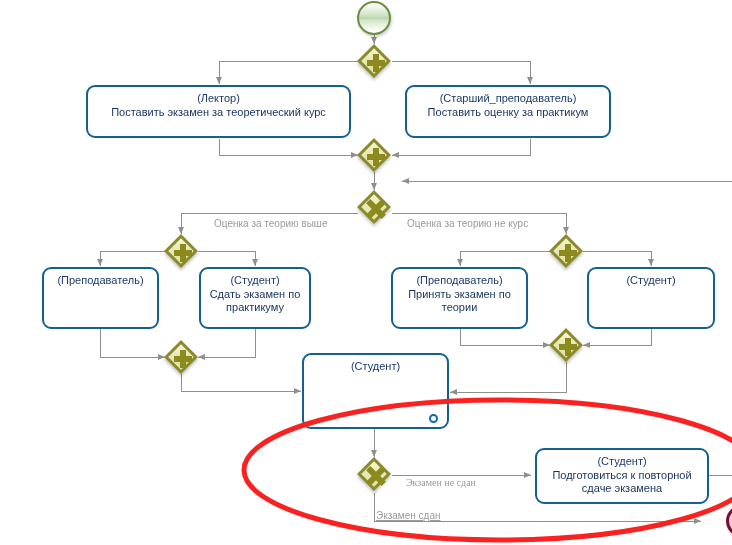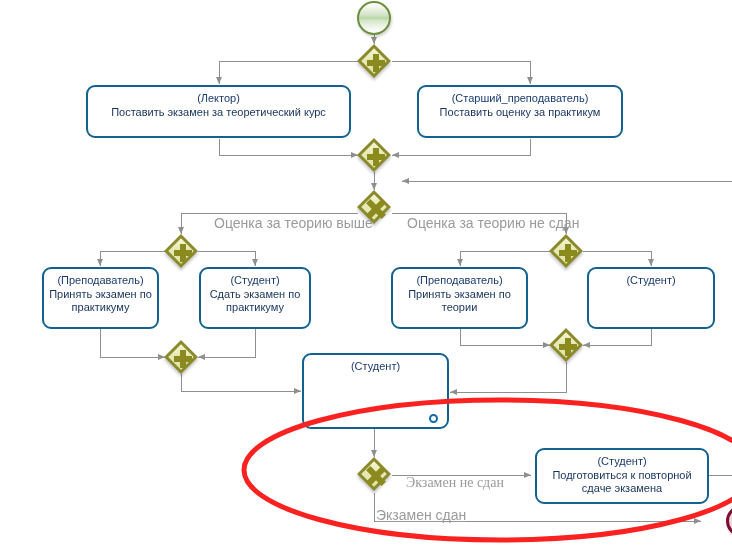--- a/index.html
+++ b/index.html
@@ -138,21 +138,21 @@
   .gw-and .bar.h { left: 8px; top: 13.5px; width: 18px; height: 6px; }
   .gw-and .bar.v { left: 13.5px; top: 8px; width: 6px; height: 18px; }
   
   .gw-xor .bar.d1 { left: 6px; top: 13.5px; width: 22px; height: 6px; transform: rotate(45deg); }
   .gw-xor .bar.d2 { left: 6px; top: 13.5px; width: 22px; height: 6px; transform: rotate(-45deg); }
 
   
   .edge-label {
     position: absolute;
     color: #9b9b9b;
-    font-size: 14px;
+    font-size: 10px;
     line-height: 13px;
     white-space: nowrap;
     z-index: 2;
   }
 </style>
 </head>
 <body>
 
 <div id="canvas">
 
@@ -215,21 +215,21 @@
         <span class="bar h"></span>
           <span class="bar v"></span>
       </div>
     </div>
 
     <div class="task" style="left:50px; top:85px; width:265px; height:53px;">
       <span class="role">(Лектор)</span>
       <span class="tname">Поставить экзамен за теоретический курс</span>
     </div>
 
-    <div class="task" style="left:381px; top:85px; width:206px; height:53px;">
+    <div class="task" style="left:369px; top:85px; width:206px; height:53px;">
       <span class="role">(Старший_преподаватель)</span>
       <span class="tname">Поставить оценку за практикум</span>
     </div>
 
     <div class="gateway gw-and" style="left:323px; top:140px;">
       <div class="gw-shape"></div>
       <div class="gw-glyph">
         <span class="bar h"></span>
           <span class="bar v"></span>
       </div>
@@ -237,41 +237,40 @@
 
     <div class="gateway gw-xor" style="left:323px; top:192px;">
       <div class="gw-shape"></div>
       <div class="gw-glyph">
         <span class="bar d1"></span>
           <span class="bar d2"></span>
       </div>
     </div>
 
     <div class="edge-label" style="left:178px; top:217px;">Оценка за теорию выше</div>
-    <div class="edge-label" style="left:371px; top:217px;">Оценка за теорию не сдан</div>
+    <div class="edge-label" style="left:371px; top:217px;">Оценка за теорию не курс</div>
 
     <div class="gateway gw-and" style="left:130px; top:236px;">
       <div class="gw-shape"></div>
       <div class="gw-glyph">
         <span class="bar h"></span>
           <span class="bar v"></span>
       </div>
     </div>
 
     <div class="gateway gw-and" style="left:515px; top:236px;">
       <div class="gw-shape"></div>
       <div class="gw-glyph">
         <span class="bar h"></span>
           <span class="bar v"></span>
       </div>
     </div>
 
     <div class="task" style="left:6px; top:267px; width:117px; height:62px;">
       <span class="role">(Преподаватель)</span>
-      <span class="tname">Принять экзамен по практикуму</span>
     </div>
 
     <div class="task" style="left:163px; top:267px; width:112px; height:62px;">
       <span class="role">(Студент)</span>
       <span class="tname">Сдать экзамен по практикуму</span>
     </div>
 
     <div class="task" style="left:355px; top:267px; width:137px; height:62px;">
       <span class="role">(Преподаватель)</span>
       <span class="tname">Принять экзамен по теории</span>

